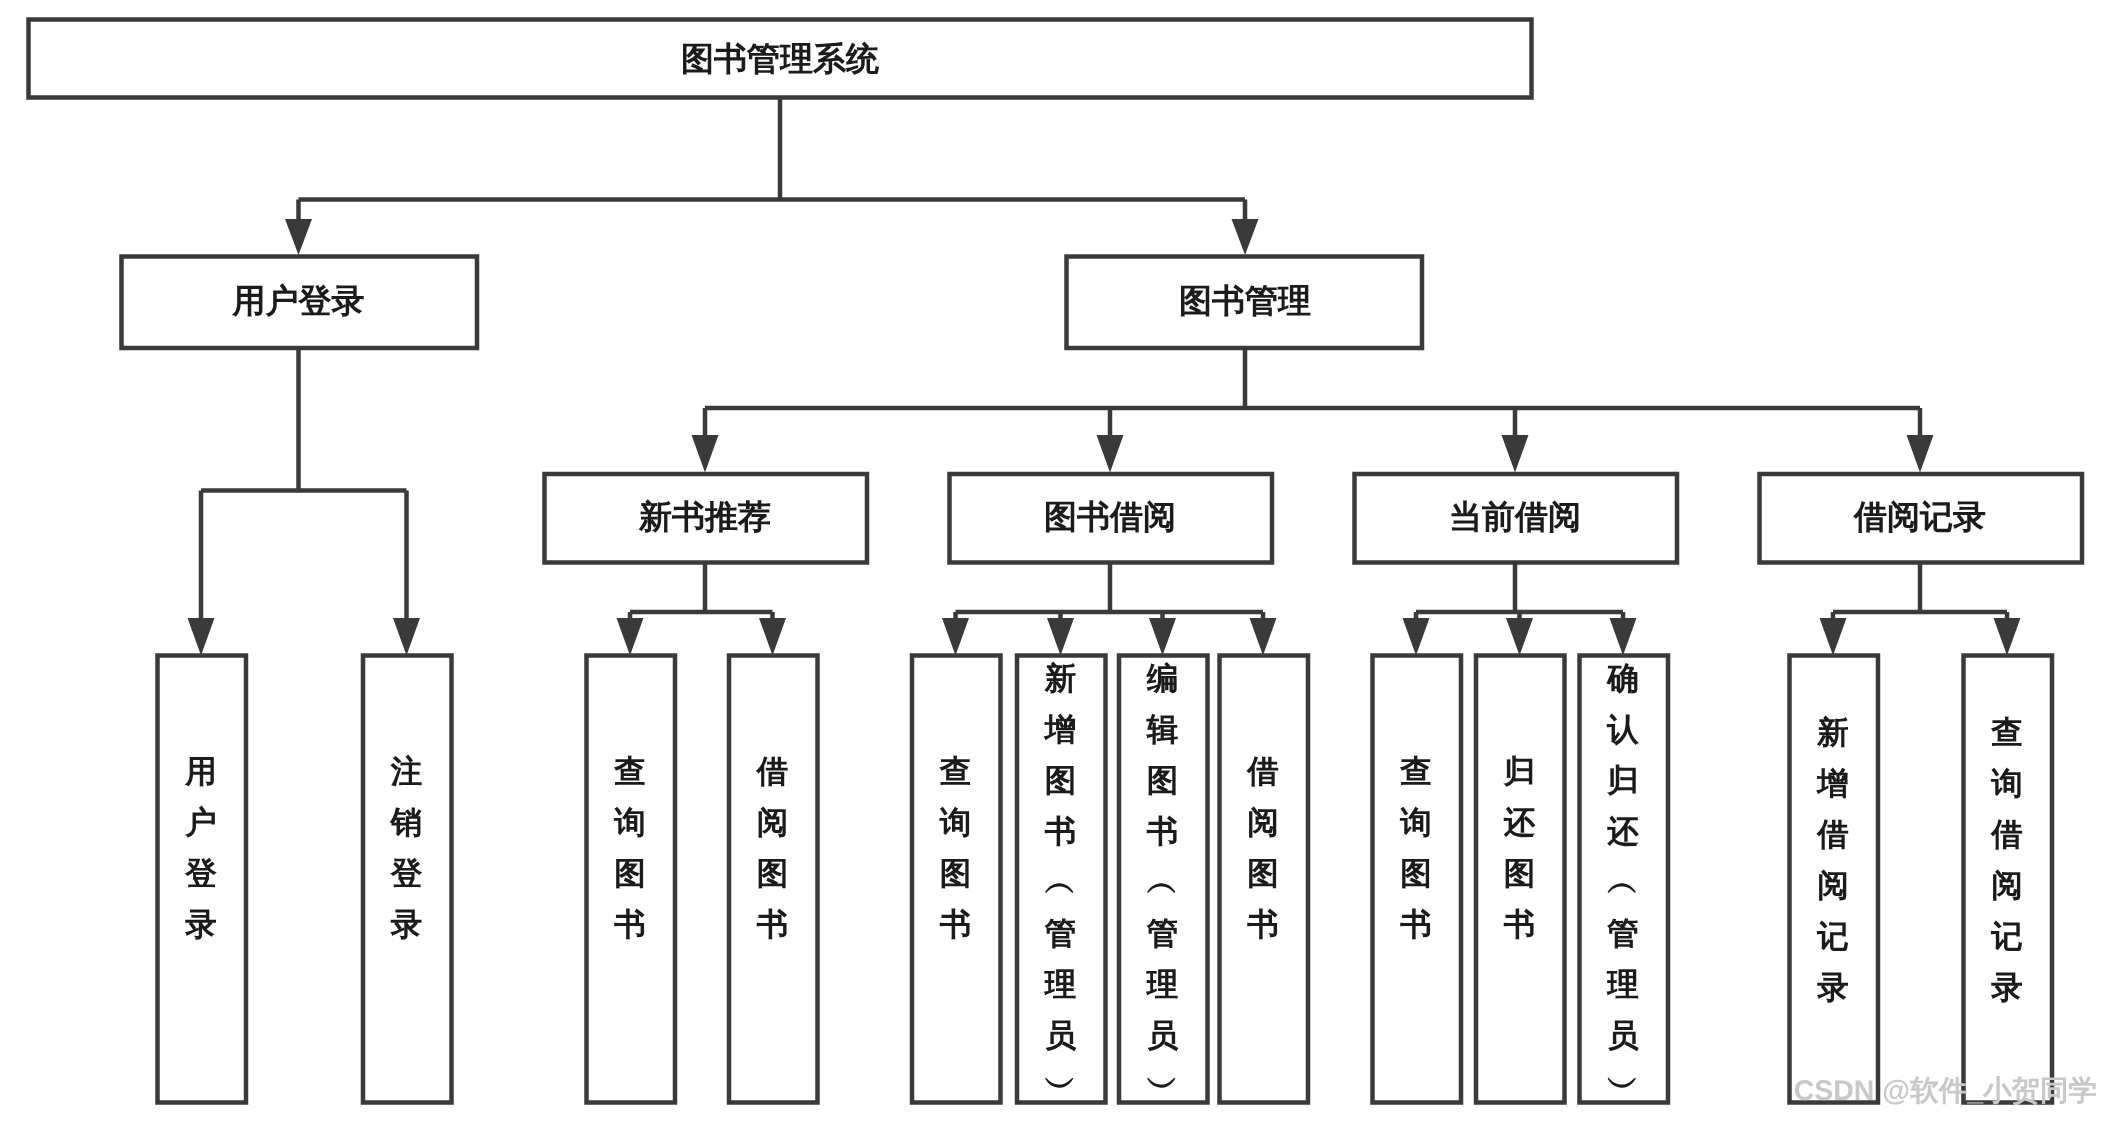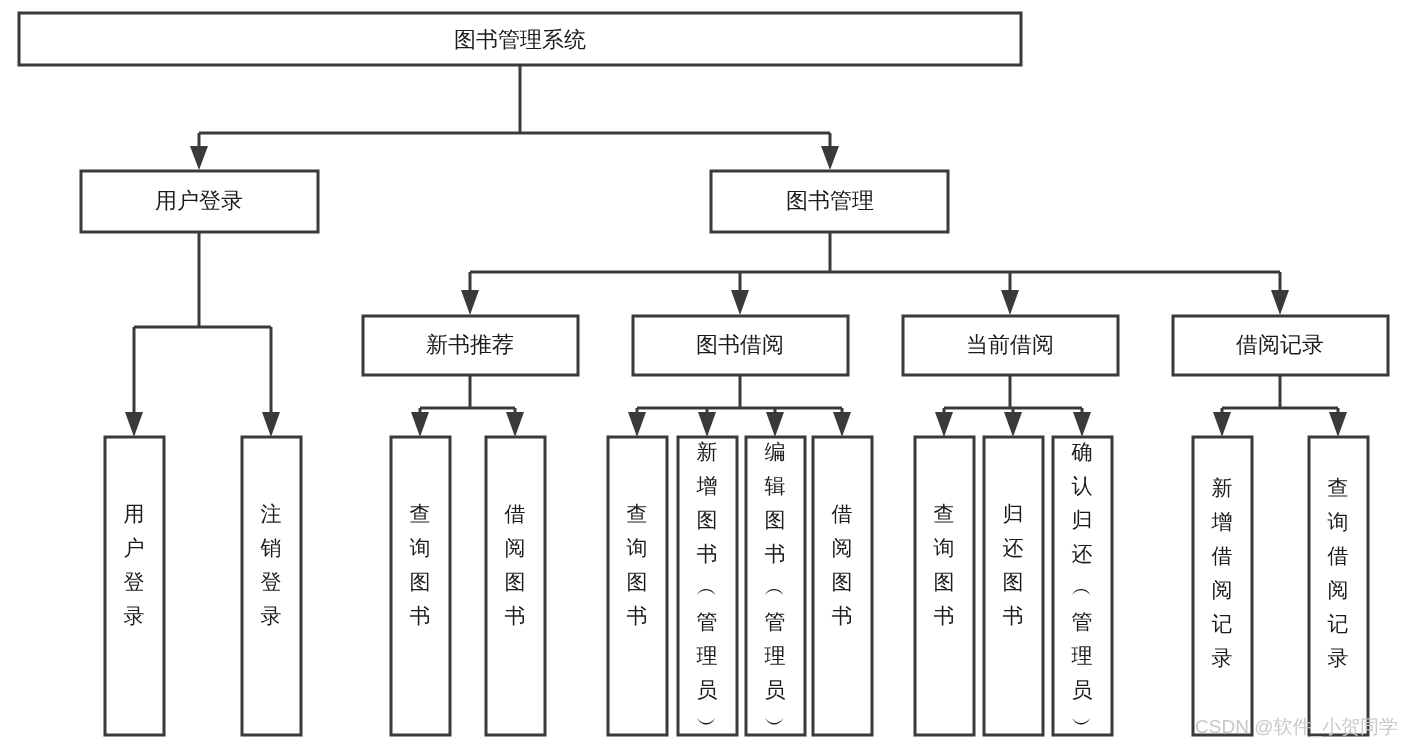--- a/index.html
+++ b/index.html
@@ -13,20 +13,21 @@
     font-family: "Liberation Sans", "DejaVu Sans", sans-serif;
     overflow: hidden;
     position: relative;
   }
   #diagram-root {
     position: absolute;
     left: 0;
     top: 0;
     width: 1386px;
     height: 747px;
+    font-weight: bold;
   }
   svg#flowchart {
     display: block;
     width: 1405px;
     height: 747px;
   }
   .node-box {
     fill: #ffffff;
     stroke: #3a3a3a;
     stroke-width: 3;

